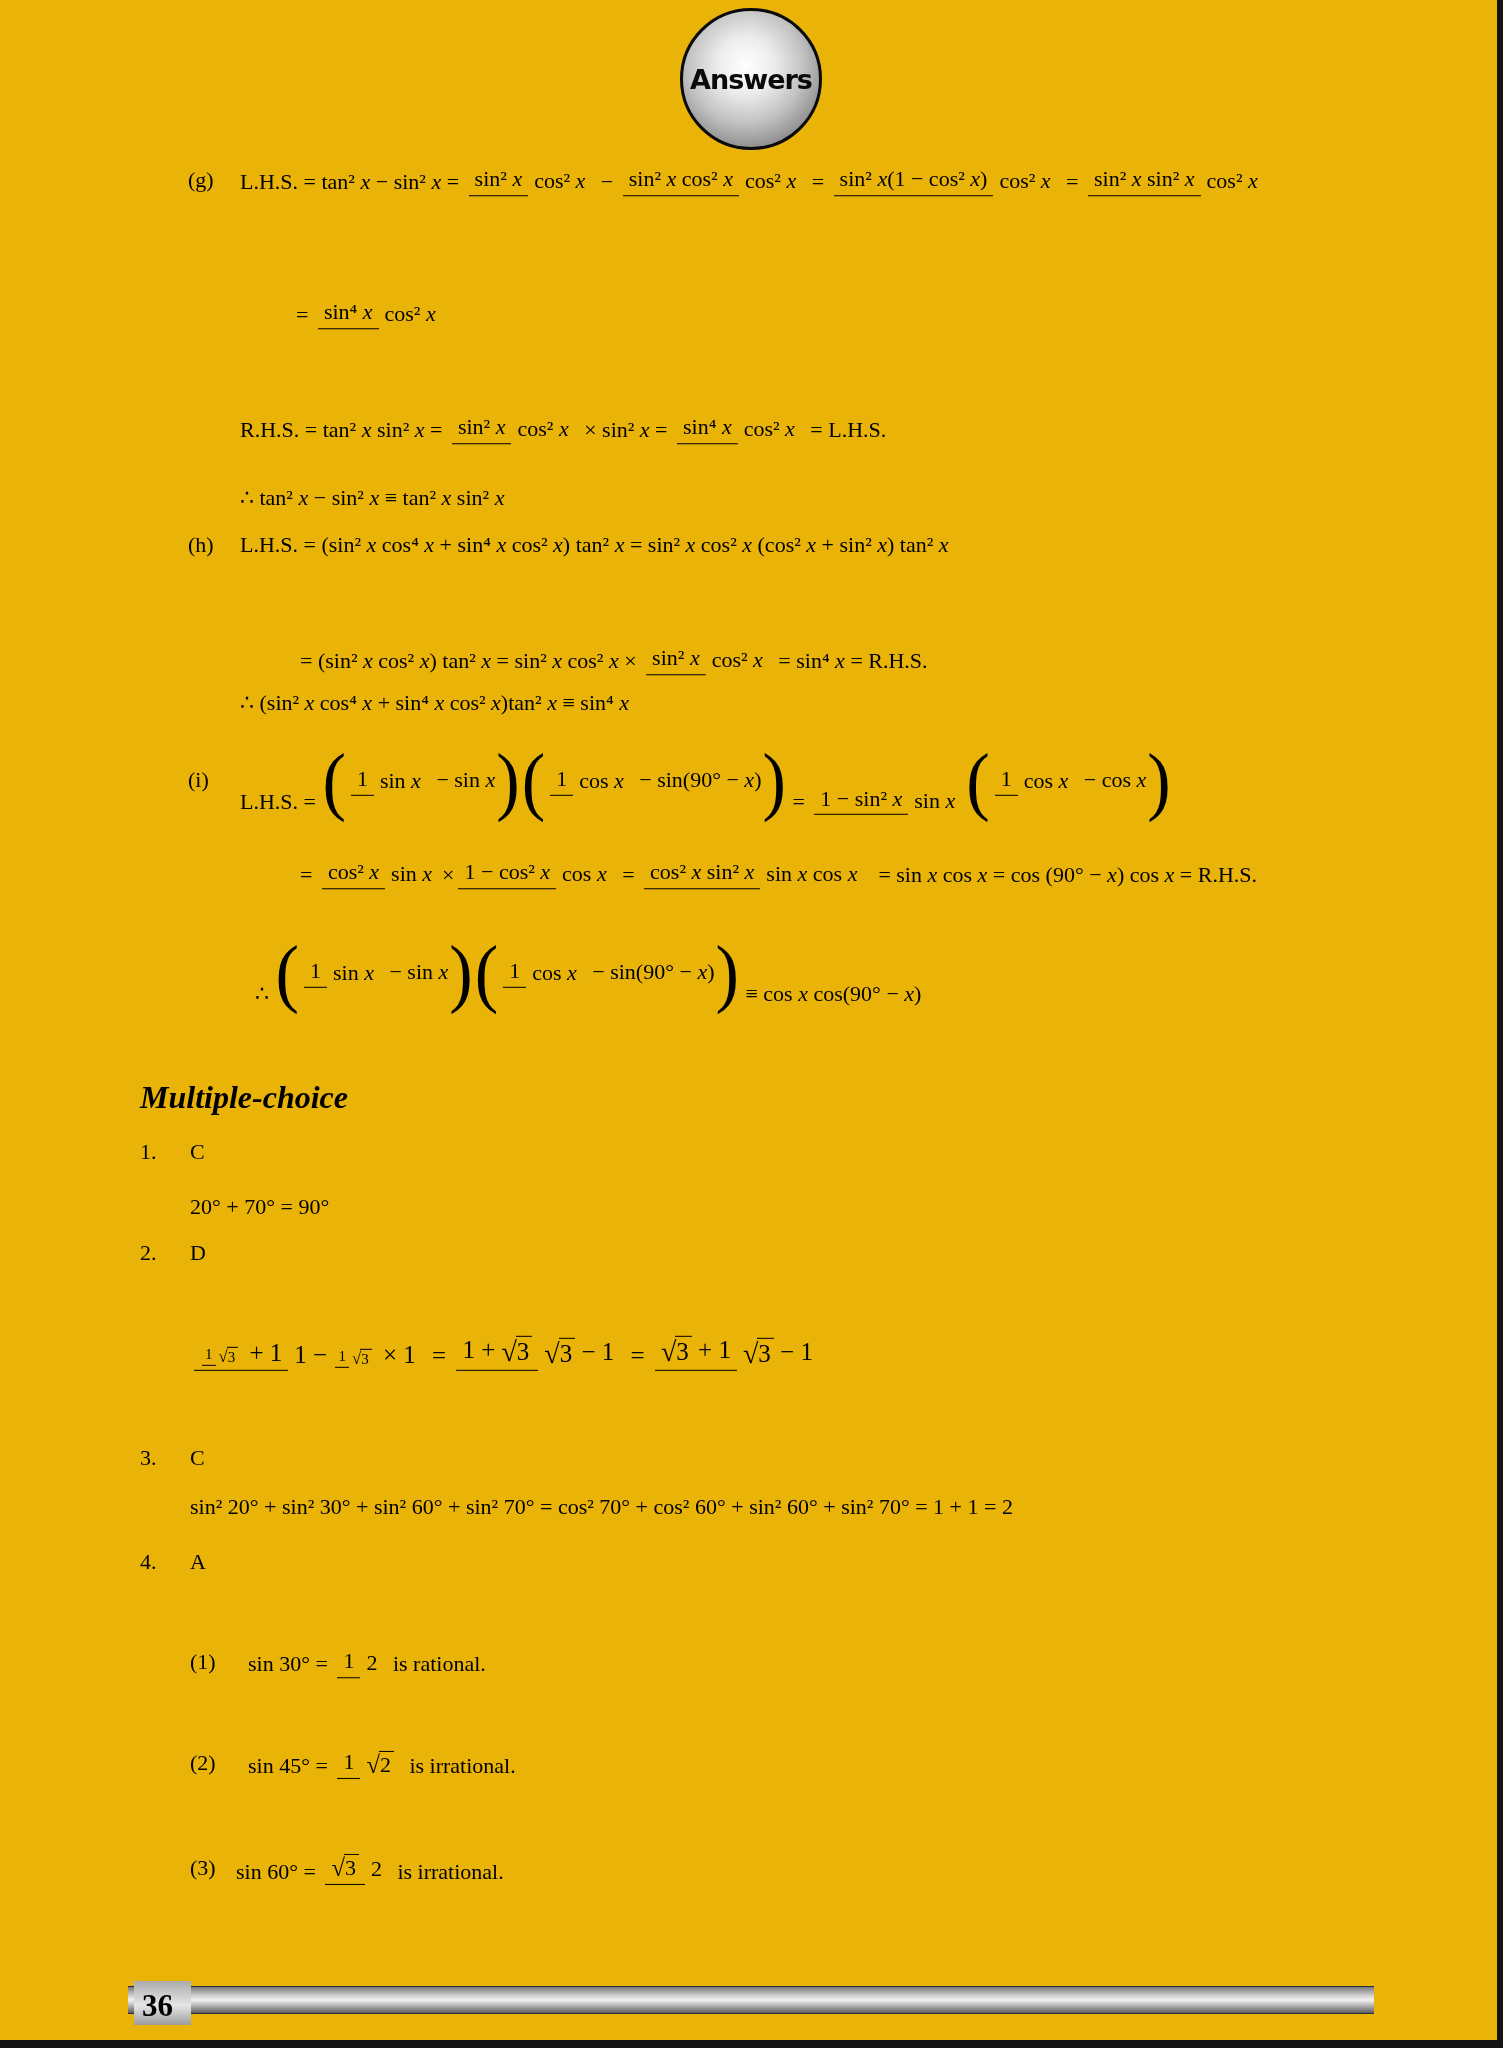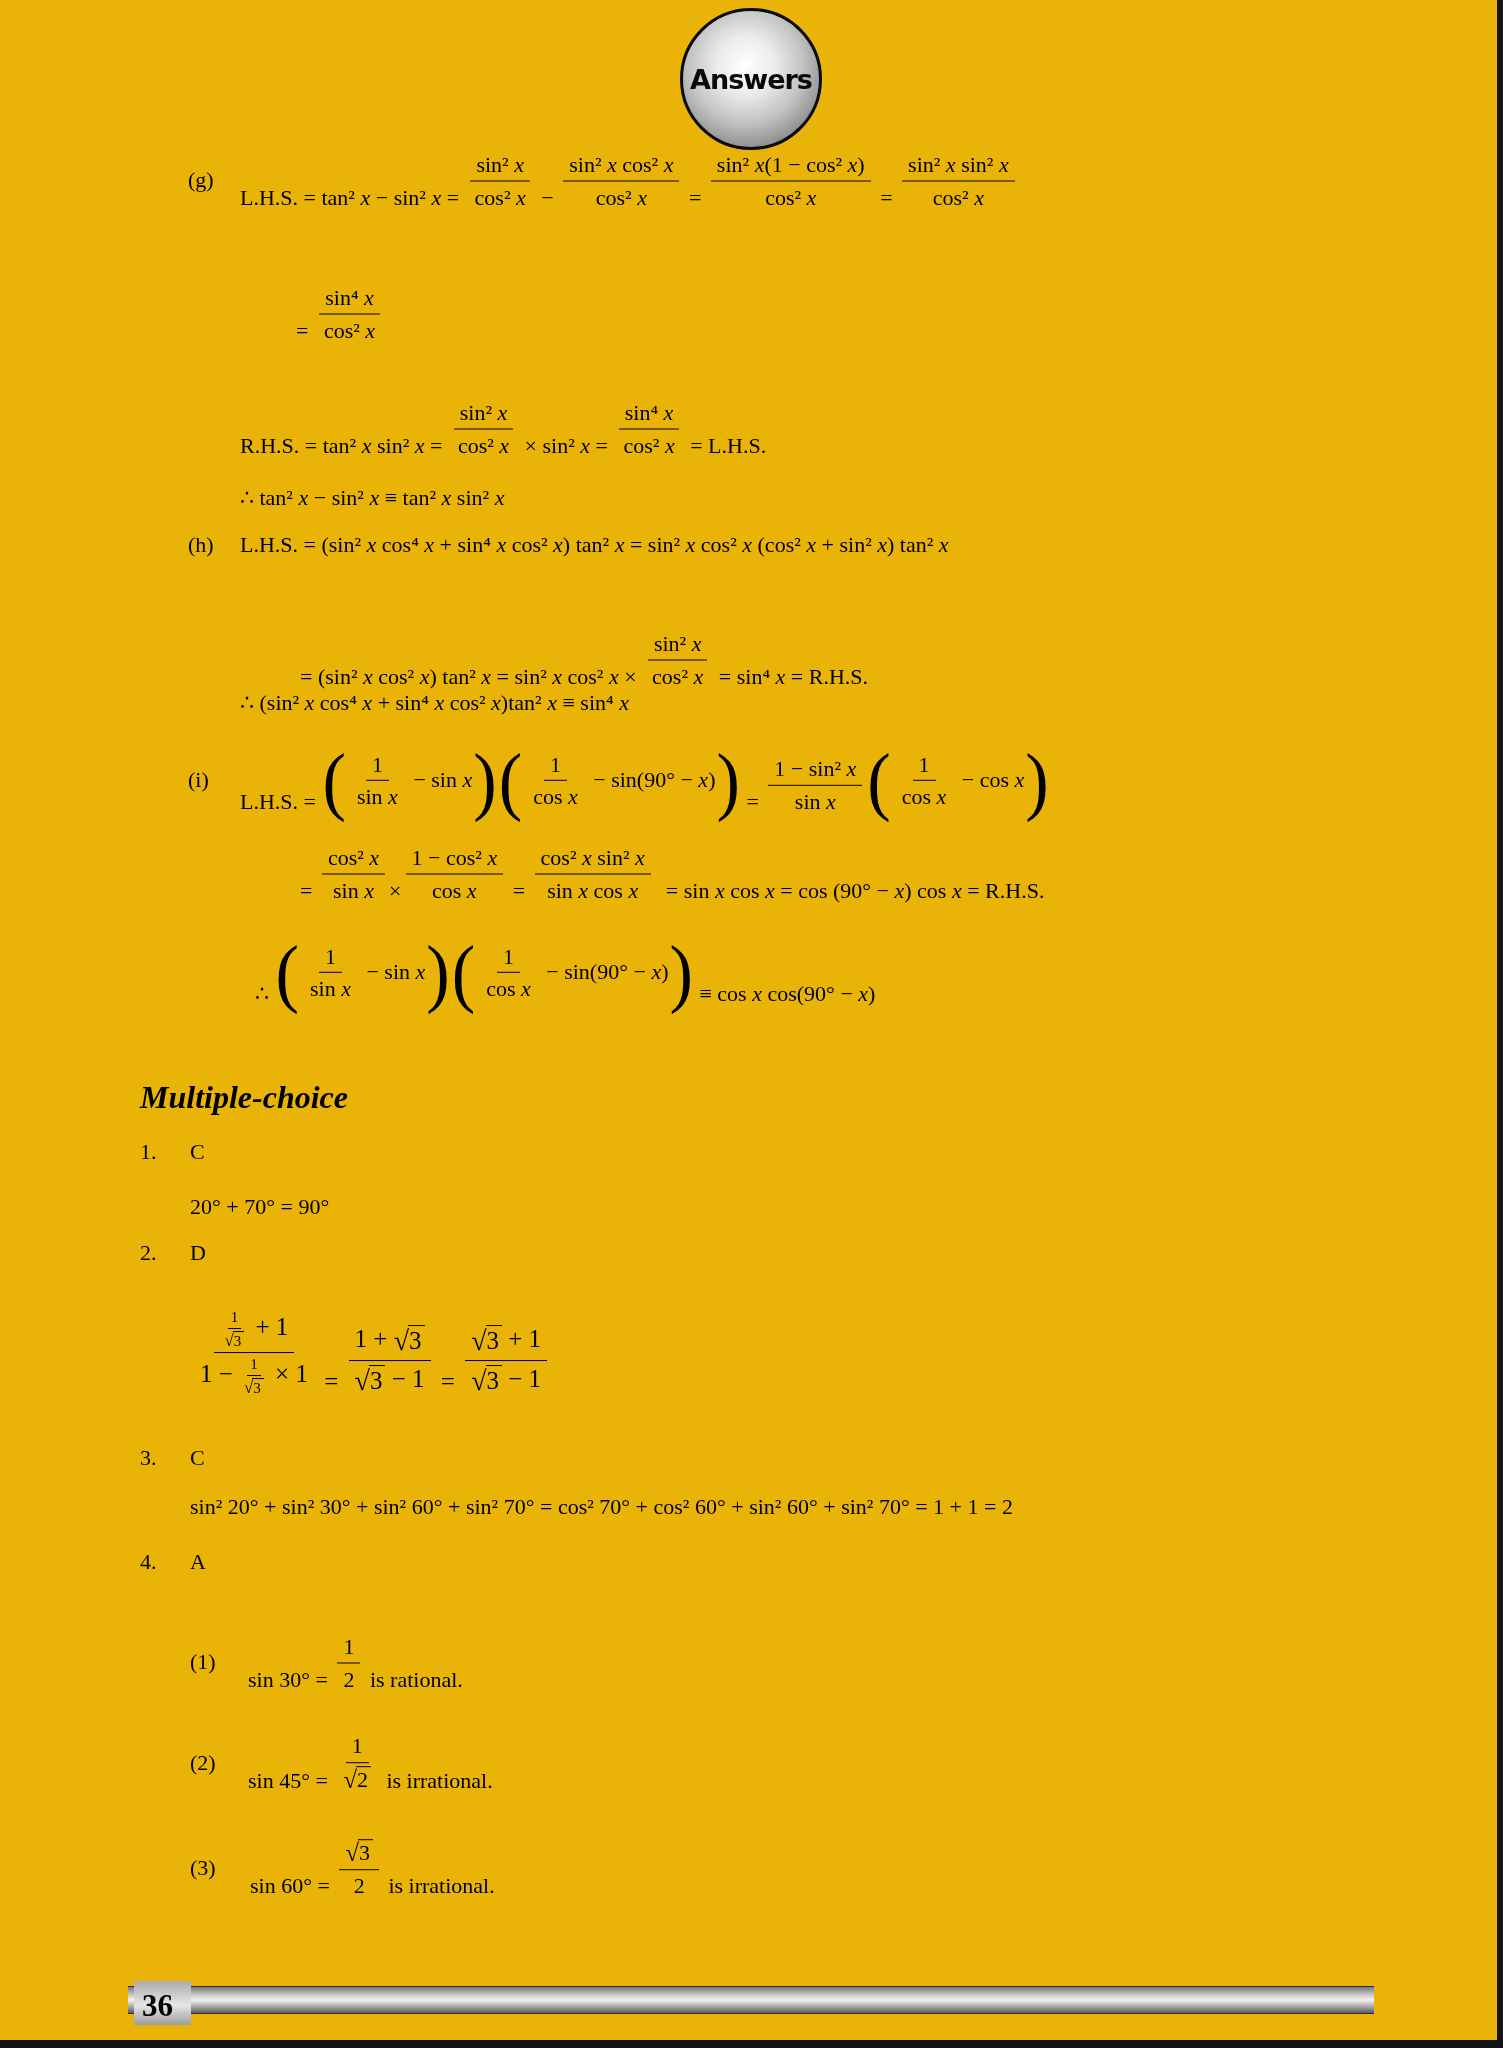--- a/index.html
+++ b/index.html
@@ -33,21 +33,21 @@
     font-size:22px;white-space:pre;
   }
   .mline{
     position:absolute;transform:translateY(-50%);
     display:flex;align-items:flex-end;
     font-size:22px;line-height:1.25;white-space:pre;
   }
   .mt{white-space:pre;}
   .mt i{font-style:italic;}
   .fr{
-    display:inline-flex;flex-direction:column;align-items:center;
+    display:inline-flex;flex-direction:row;align-items:center;
     vertical-align:middle;margin:0 4px;text-align:center;
   }
   .fr .n{display:inline-block;border-bottom:1.6px solid #000;padding:1px 6px 2px;white-space:pre;}
   .fr .d{display:inline-block;padding:2px 6px 0;white-space:pre;}
   .fr .fr{font-size:0.6em;margin:0 2px;}
   .fr .fr .n{border-bottom-width:1.2px;padding:0 3px 1px;}
   .fr .fr .d{padding:1px 3px 0;}
   .pg{display:inline-flex;align-items:center;}
   .pg>.p{
     font-size:320%;font-weight:300;line-height:1;
@@ -121,18 +121,18 @@
   <span class="mc-num" style="left:140px;top:1562px">4.</span>
   <span class="mc-ans" style="left:190px;top:1562px">A</span>
 
   <span class="mc-part-label" style="left:190px;top:1662px">(1)</span>
   <div class="mline" style="left:248px;top:1662px"><span class="mt">sin 30° = </span><span class="fr"><span class="n"><span class="mt">1</span></span><span class="d"><span class="mt">2</span></span></span><span class="mt"> is rational.</span></div>
 
   <span class="mc-part-label" style="left:190px;top:1763px">(2)</span>
   <div class="mline" style="left:248px;top:1763px"><span class="mt">sin 45° = </span><span class="fr"><span class="n"><span class="mt">1</span></span><span class="d"><span class="sq"><span class="rad">√</span><span class="bod"><span class="mt">2</span></span></span></span></span><span class="mt"> is irrational.</span></div>
 
   <span class="mc-part-label" style="left:190px;top:1868px">(3)</span>
-  <div class="mline" style="left:250px;top:1868px"><span class="mt">sin 60° = </span><span class="fr"><span class="n"><span class="sq"><span class="rad">√</span><span class="bod"><span class="mt">3</span></span></span></span><span class="d"><span class="mt">2</span></span></span><span class="mt"> is irrational.</span></div>
+  <div class="mline" style="left:236px;top:1868px"><span class="mt">sin 60° = </span><span class="fr"><span class="n"><span class="sq"><span class="rad">√</span><span class="bod"><span class="mt">3</span></span></span></span><span class="d"><span class="mt">2</span></span></span><span class="mt"> is irrational.</span></div>
 
   <div class="pagebar"></div>
   <span class="pagenum">36</span>
 
 </div>
 
 </body></html>

